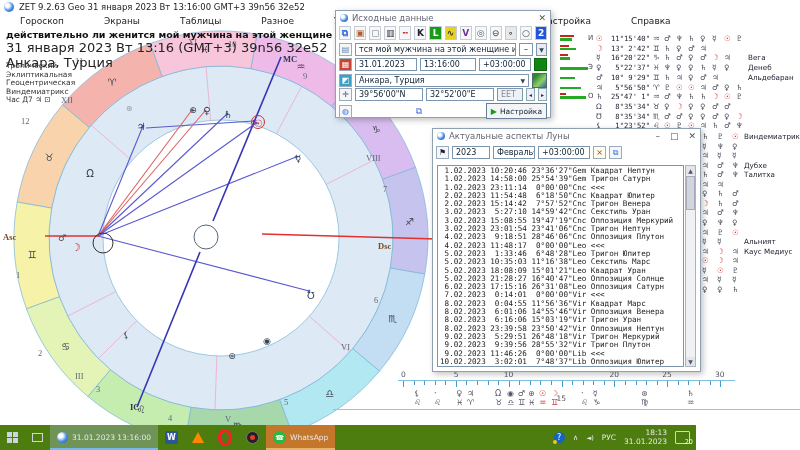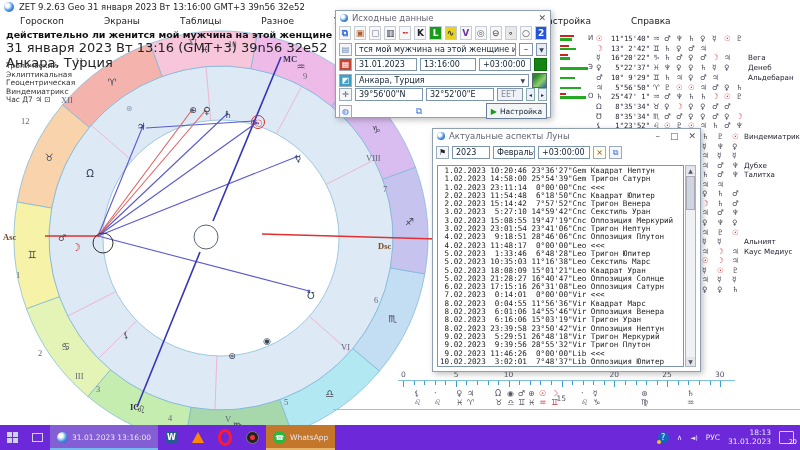--- a/index.html
+++ b/index.html
@@ -60,21 +60,21 @@
   .star{position:absolute;font-size:7.2px;line-height:9px;color:#223;}
   .bar{position:absolute;height:2.5px;}
   
   #ruler{position:absolute;inset:0;z-index:2;}
   .tick{position:absolute;top:381px;width:1px;background:#3d9ecf;}
   .tick-label{position:absolute;top:370px;font-size:7.5px;color:#556;}
   .mk-p{position:absolute;top:389px;font-size:8px;color:#556;}
   .mk-s{position:absolute;top:398px;font-size:8px;color:#556;}
   .hline{position:absolute;height:1px;background:#8fc6e8;}
   
-  #taskbar{position:absolute;left:0;top:425px;width:800px;height:25px;background:#6d28d9;
+  #taskbar{position:absolute;left:0;top:425px;width:696px;height:25px;background:#4d7c0f;
     z-index:10;display:flex;align-items:center;color:#e8e8ee;}
   .tb-btn{height:25px;display:flex;align-items:center;gap:4px;padding:0 7px;font-size:7.5px;box-sizing:border-box;}
   .tb-active{background:rgba(170,185,205,.38);box-shadow:inset 0 -2px 0 #76b9ed;}
   .tb-open{background:rgba(255,255,255,.10);box-shadow:inset 0 -2px 0 #76b9ed;}
   .tb-wa{background:#c4762b;box-shadow:inset 0 -2px 0 #e8b46a;}
   .winlogo{display:grid;grid-template-columns:5px 5px;grid-template-rows:5px 5px;gap:1px;}
   .winlogo span{background:#cdd6e0;}
   .tv-ico{width:11px;height:9px;border:1px solid #cdd6e0;box-sizing:border-box;}
   .app-ico{width:13px;height:13px;border-radius:2px;display:flex;align-items:center;
     justify-content:center;font-size:8px;font-weight:bold;flex:0 0 auto;}

